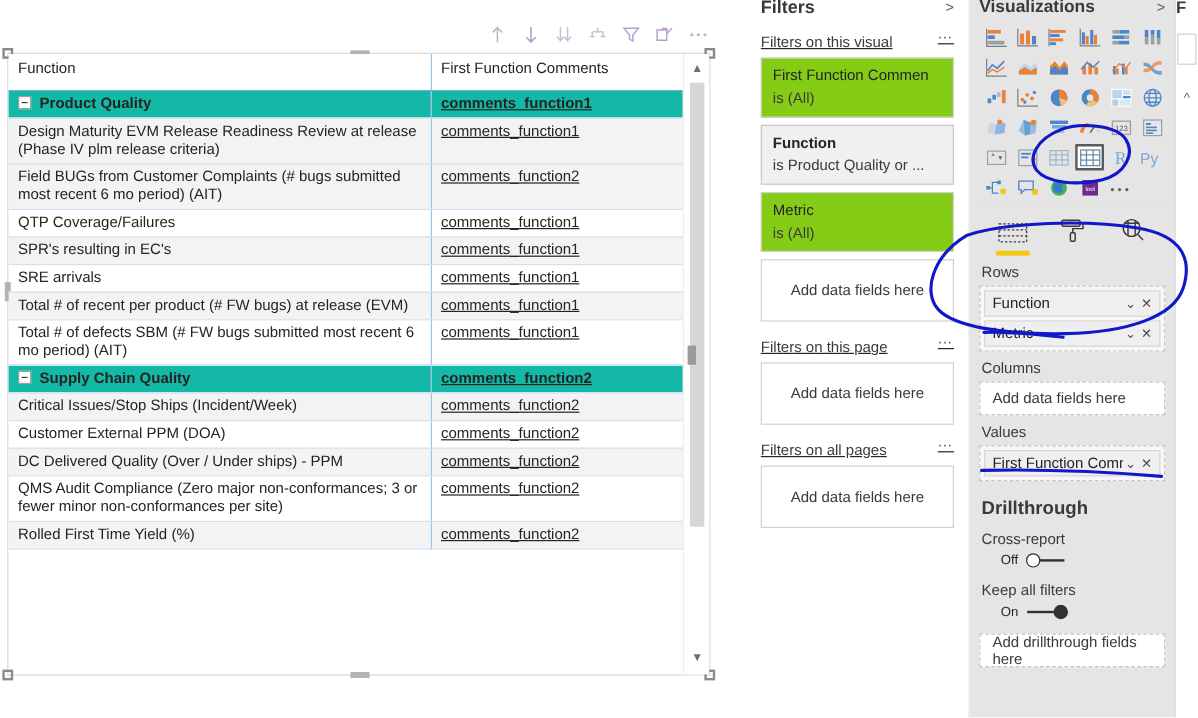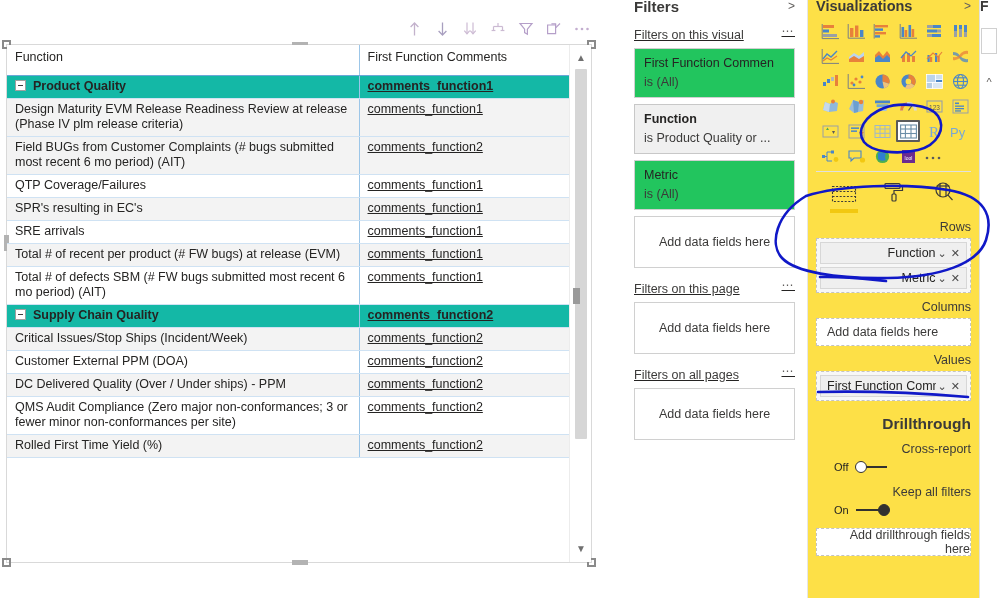--- a/index.html
+++ b/index.html
@@ -124,39 +124,38 @@
     overflow: hidden; white-space: nowrap;
   }
   .pane-head .chev { color: #605e5c; font-size: 12px; }
   .filter-section-head {
     display: flex; align-items: flex-start; justify-content: space-between;
     margin-top: 14px; margin-bottom: 6px; text-decoration: underline;
   }
   .filter-section-head .lbl { font-size: 12.5px; color: #3b3a39; }
   .ellipsis { color: #605e5c; letter-spacing: 1.5px; font-size: 12px; line-height: 6px; }
   .filter-card {
-    border: 1px solid #d0d0d0; background: #22c55e;
+    border: 1px solid #d0d0d0; background: #84cc16;
     padding: 7px 9px 8px 9px; margin-bottom: 6px; min-height: 48px;
   }
   .filter-card.active { background: #f0f0f0; border-color: #c8c8c8; }
   .filter-card .fname { font-size: 12.5px; color: #252423; margin-bottom: 5px; }
   .filter-card.active .fname { font-weight: 700; }
   .filter-card .fcond { font-size: 12.5px; color: #3b3a39; }
   .dropzone {
     border: 1px solid #d0d0d0; background: #fff;
     height: 52px; display: flex; align-items: center; justify-content: center;
     font-size: 12.5px; color: #3b3a39; margin-bottom: 6px;
   }
 
   
   #viz-pane {
     position: absolute; left: 808px; top: 0; width: 172px; height: 598px;
-    background: #fde047; border-right: 1px solid #e0e0e0;
+    background: #e5e5e5; border-right: 1px solid #e0e0e0;
     padding: 0 8px;
-    text-align: right;
   }
   #viz-pane .pane-head .pane-title { font-size: 14.5px; }
   #viz-grid {
     display: grid; grid-template-columns: repeat(6, 1fr);
     gap: 3px 2px; padding: 6px 2px 4px 2px;
   }
   .viz-icon {
     width: 24px; height: 22px; display: flex; align-items: center; justify-content: center;
     border: 1px solid transparent; border-radius: 1px;
   }

